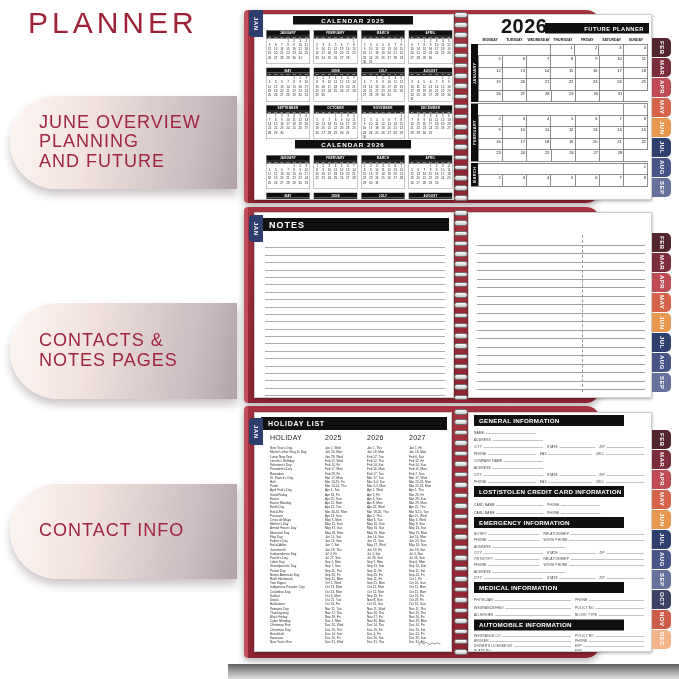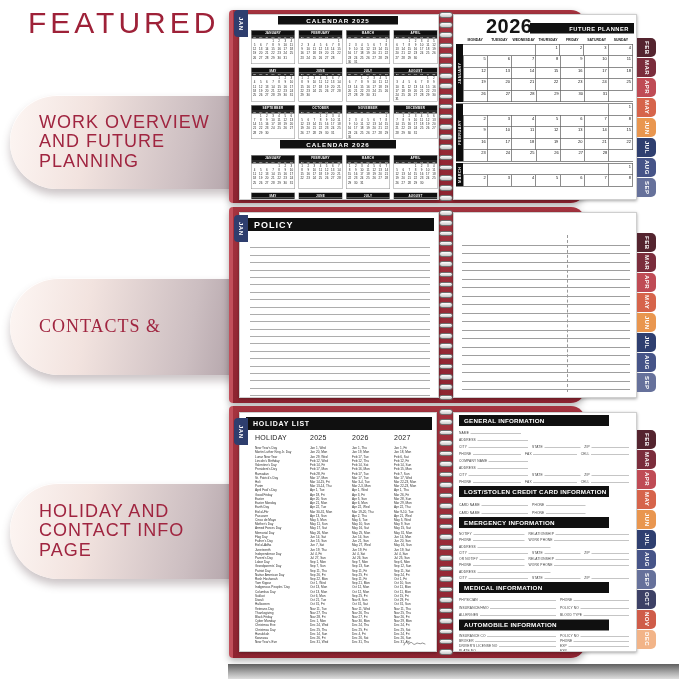--- a/index.html
+++ b/index.html
@@ -9,25 +9,25 @@
 
   
   .main-title{position:absolute;left:28px;top:4px;font-size:30px;line-height:38px;
       letter-spacing:4px;color:#9e2138;font-weight:400;}
   .callout{position:absolute;left:10px;width:227px;border-radius:50px 0 0 50px;
       background:linear-gradient(100deg,#fcf4f1 4%,#f2e3df 34%,#ccbec1 78%,#b2a3a9 100%);
       box-shadow:0 6px 9px rgba(95,75,80,.32), inset 0 1px 0 rgba(255,255,255,.9);
       display:flex;flex-direction:column;justify-content:center;padding-left:29px;
       color:#a02540;font-size:18px;line-height:19.5px;letter-spacing:1px;}
   #callout1{top:95px;height:94px;}
-  #callout2{top:278px;height:97px;font-family:Liberation Serif, serif;}
+  #callout2{top:302px;height:97px;}
   #callout3{top:483px;height:96px;}
 
   
-  .spread{position:absolute;left:229px;width:356px;}
+  .spread{position:absolute;left:244px;width:356px;}
   #spread1{top:10px;height:193px;}
   #spread2{top:207px;height:196px;}
   #spread3{top:406px;height:252px;}
   .cover{position:absolute;inset:0;background:linear-gradient(180deg,#a5333f,#8e2431);
       border-left:4px solid #c14f5b;border-radius:4px 14px 14px 4px;
       box-shadow:0 3px 7px rgba(0,0,0,.3);}
   .page{position:absolute;background:#fff;border:1px solid #cfcfcf;
       box-shadow:0 1px 3px rgba(0,0,0,.35);overflow:hidden;}
   .x2{position:absolute;left:0;top:0;width:200%;height:200%;
       transform:scale(.5);transform-origin:0 0;}
@@ -119,35 +119,34 @@
   .info-line{flex:1;border-bottom:1px solid #8a8a8a;height:2px;margin-bottom:2px;}
 
   
   .floor-shadow{position:absolute;left:228px;right:0;top:664px;height:15px;
       background:linear-gradient(180deg,#5f5f5f,#a9a9a9 55%,#dedede);}
 </style>
 </head>
 <body>
 
 <div class="main-title">
-  <div>FEATURED</div>
+  <div>PLANNER</div>
 </div>
 
 <div class="callout" id="callout1">
-  <div>WORK OVERVIEW</div>
+  <div>JUNE OVERVIEW</div>
+  <div>PLANNING</div>
   <div>AND FUTURE</div>
-  <div>PLANNING</div>
 </div>
 <div class="callout" id="callout2">
   <div>CONTACTS &amp;</div>
+  <div>NOTES PAGES</div>
 </div>
 <div class="callout" id="callout3">
-  <div>HOLIDAY AND</div>
   <div>CONTACT INFO</div>
-  <div>PAGE</div>
 </div>
 
 <div class="spread" id="spread1">
   <div class="cover"></div>
   <div class="jan-tab">
     <span class="vtext">JAN</span>
   </div>
 
   <div class="page" style="left:10px;top:4px;width:200px;height:186px;">
     <div class="x2">
@@ -1294,21 +1293,21 @@
     </div>
 </div>
 
 <div class="spread" id="spread2">
   <div class="cover"></div>
   <div class="jan-tab" style="top:8px;">
     <span class="vtext">JAN</span>
   </div>
 
   <div class="page" style="left:10px;top:5px;width:200px;height:186px;">
-    <div class="bar nt-bar">POLICY</div>
+    <div class="bar nt-bar">NOTES</div>
     <div class="nt-lines">
         <div class="rule-line"></div>
         <div class="rule-line"></div>
         <div class="rule-line"></div>
         <div class="rule-line"></div>
         <div class="rule-line"></div>
         <div class="rule-line"></div>
         <div class="rule-line"></div>
         <div class="rule-line"></div>
         <div class="rule-line"></div>

